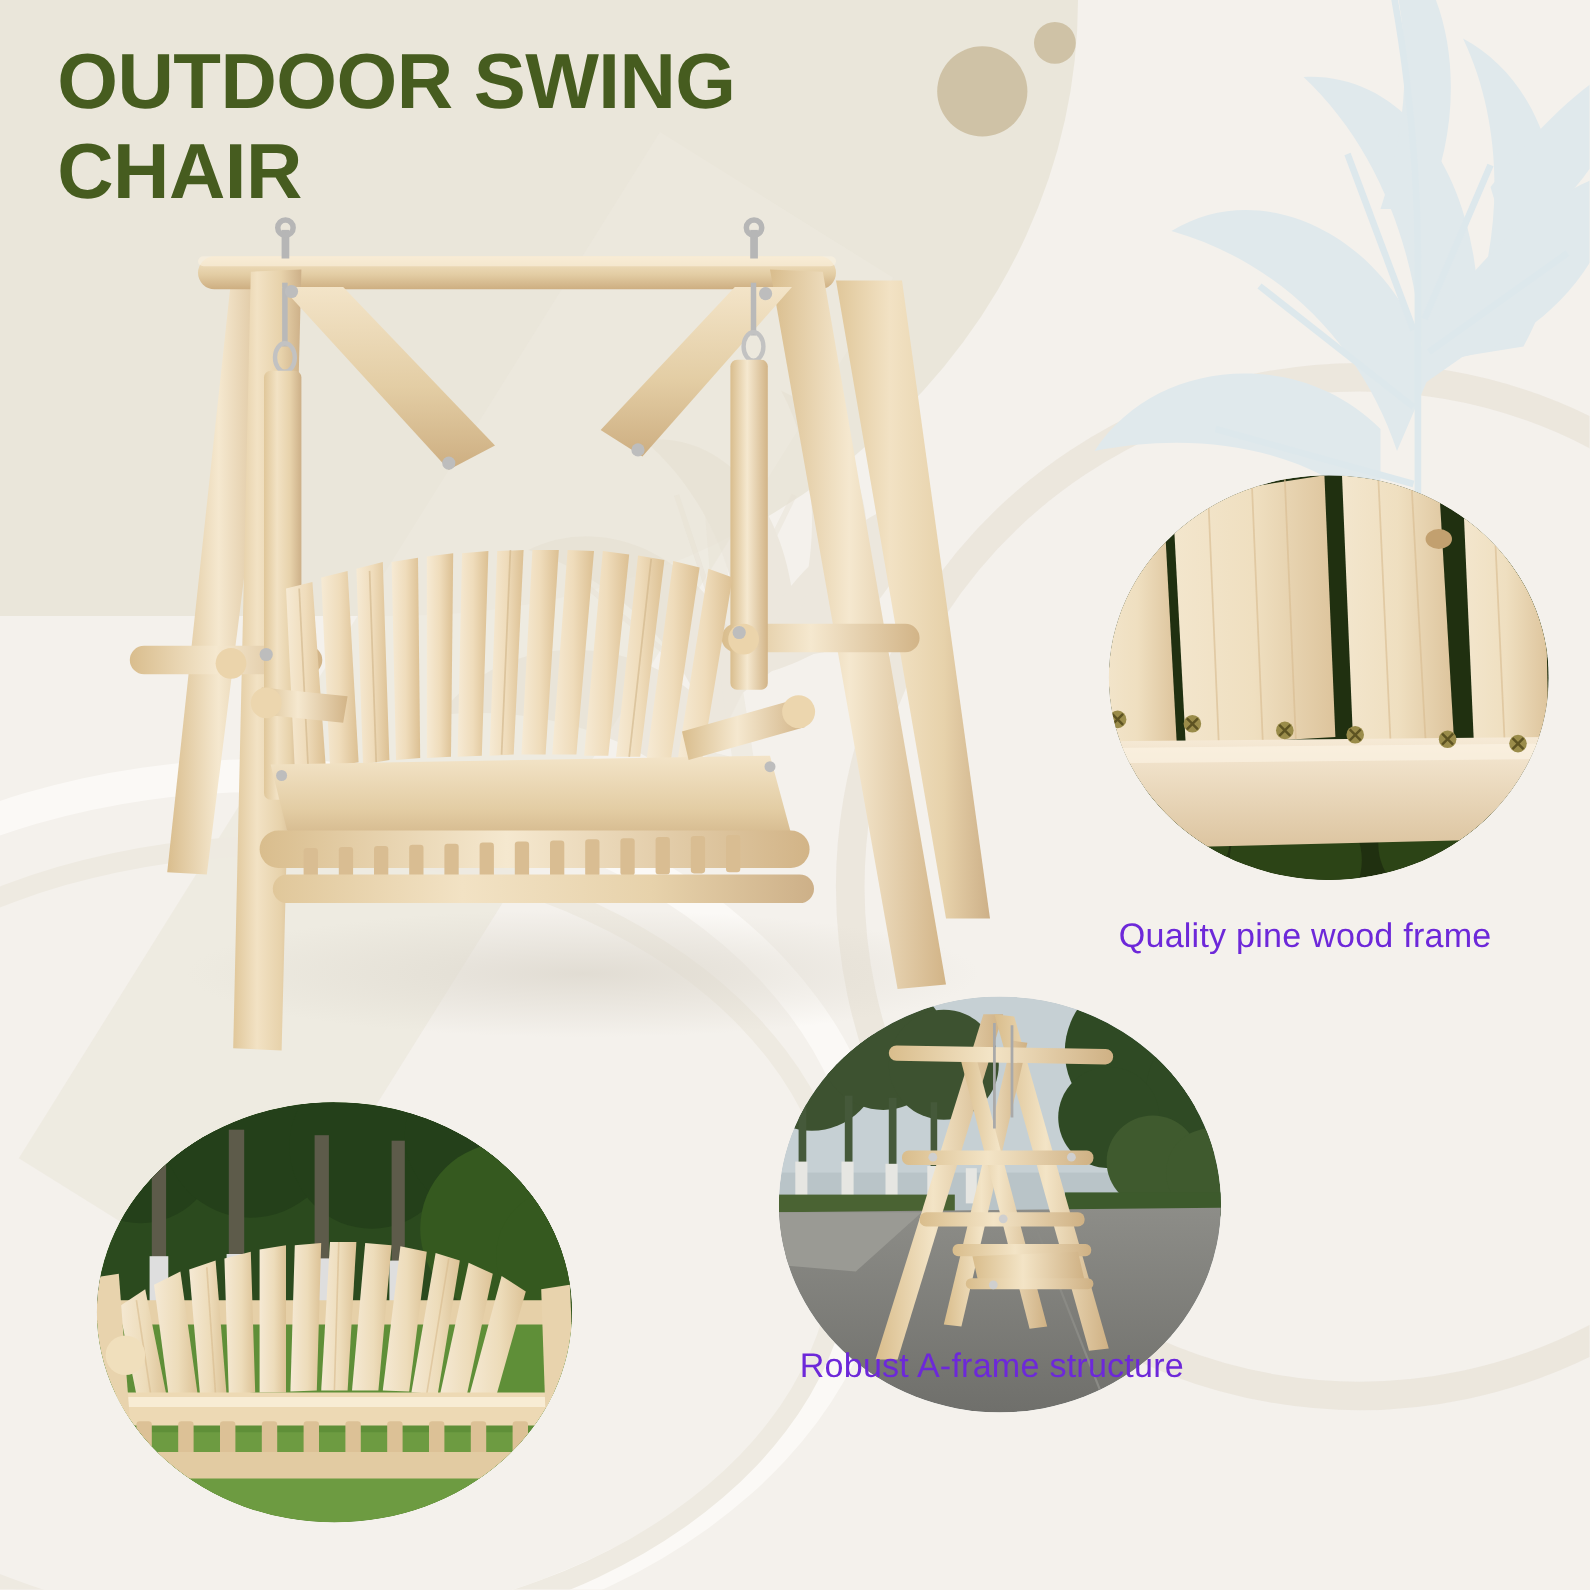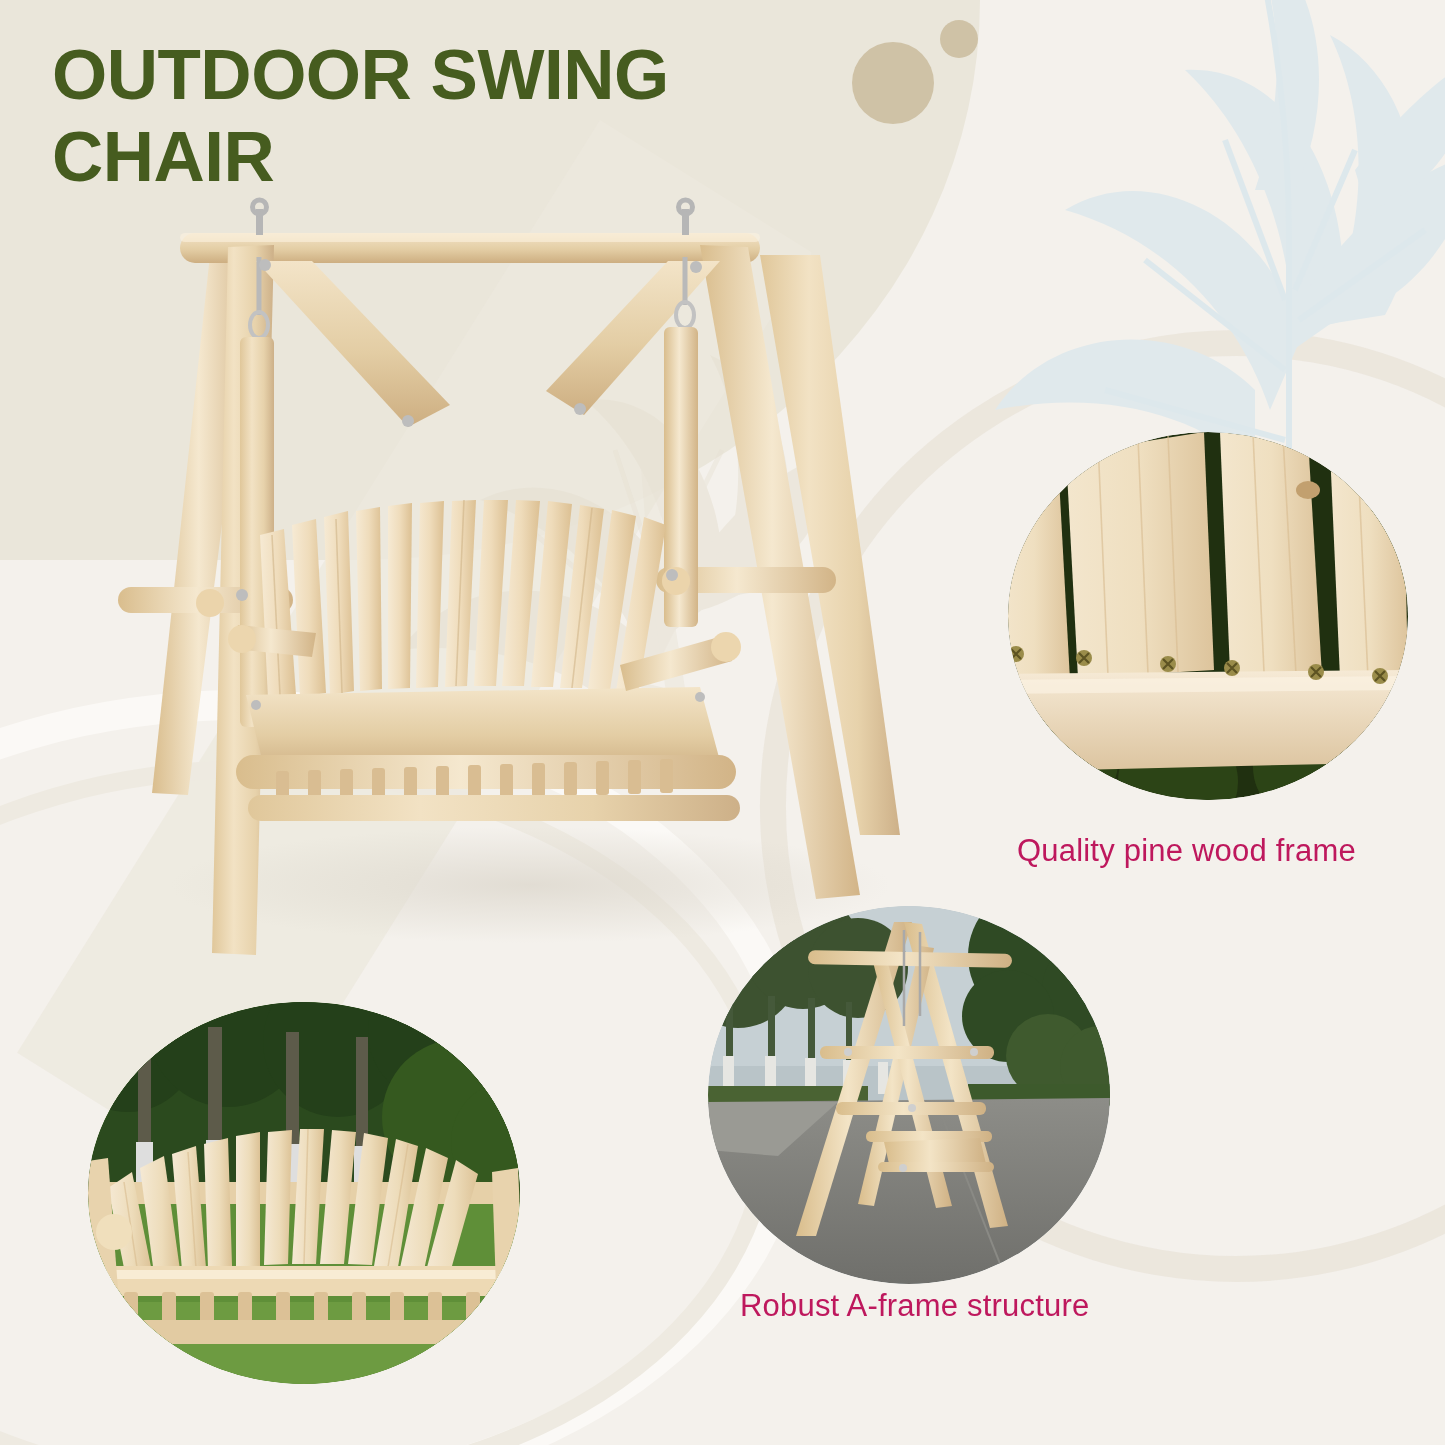--- a/index.html
+++ b/index.html
@@ -68,25 +68,25 @@
   
   .circ{
     position:absolute;border-radius:50%;overflow:hidden;
   }
   .circ svg{display:block;}
   .circ-wood{left:1008px;top:432px;width:400px;height:368px;}
   .circ-aframe{left:708px;top:906px;width:402px;height:378px;}
   .circ-fan{left:88px;top:1002px;width:432px;height:382px;}
 
   .cap{
-    position:absolute;color:#be185d;font-size:31px;font-weight:400;
+    position:absolute;color:#6d28d9;font-size:31px;font-weight:400;
     letter-spacing:.2px;white-space:nowrap;
   }
   .cap-wood{left:1017px;top:833px;}
-  .cap-aframe{left:727px;top:1288px;margin-left:13px;}
+  .cap-aframe{left:727px;top:1224px;}
   .cap-fan{left:33px;top:1385px;}
 </style>
 </head>
 <body>
 
 <div class="stage">
 
   <div class="bg-base"></div>
   <div class="bg-warm-tl2"></div>
   <div class="bg-warm-tl"></div>

